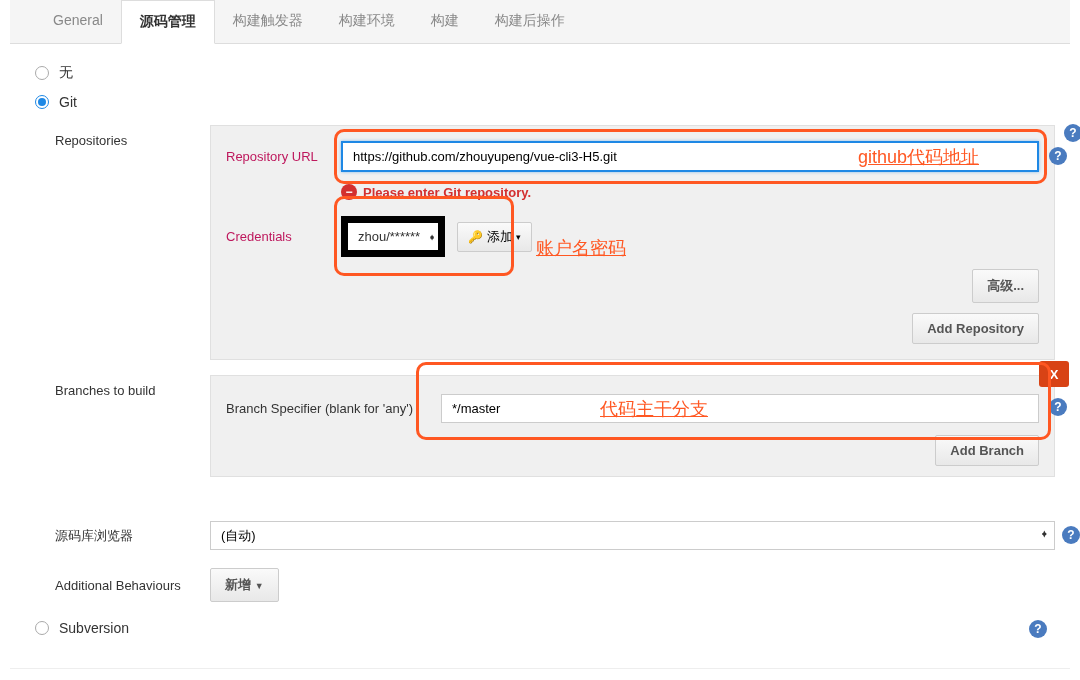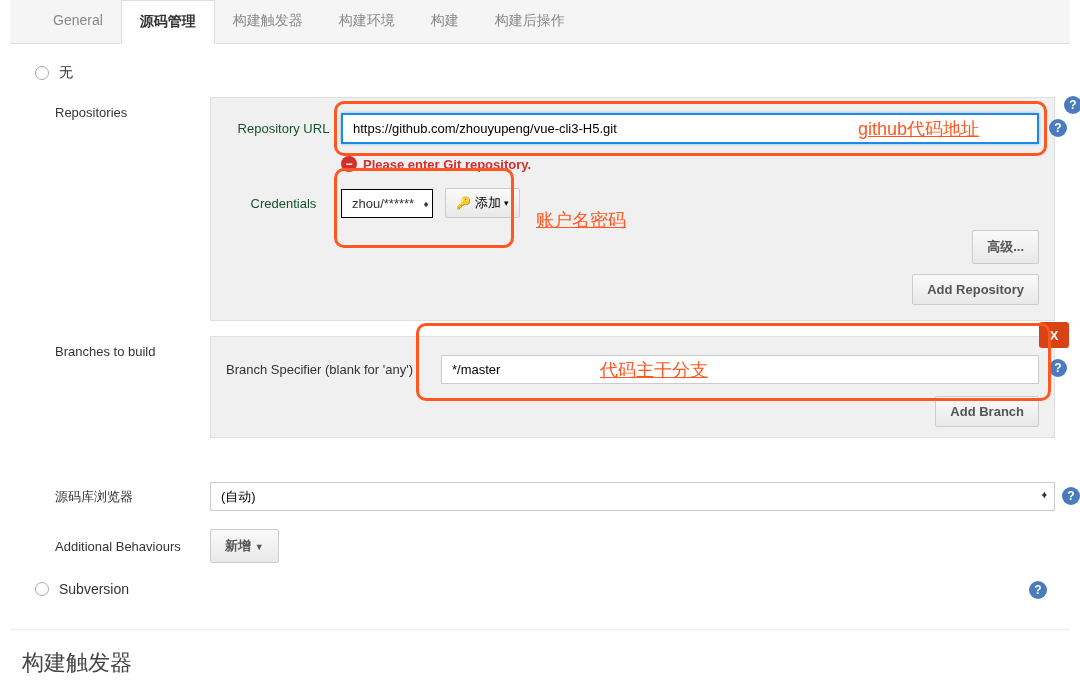--- a/index.html
+++ b/index.html
@@ -12,24 +12,24 @@
 .radio-row { display: flex; align-items: center; margin-bottom: 12px; margin-left: 10px; }
 .radio-row .radio { width: 14px; height: 14px; border: 1px solid #aaa; border-radius: 50%; margin-right: 10px; display: inline-flex; align-items: center; justify-content: center; }
 .radio-row .radio.checked { border-color: #1e88e5; }
 .radio-row .radio.checked::after { content: ''; width: 8px; height: 8px; background: #1e88e5; border-radius: 50%; }
 .radio-row .label { font-size: 14px; }
 .indent { margin-left: 30px; margin-top: 15px; }
 .row { display: flex; margin-bottom: 15px; position: relative; }
 .row-label { width: 155px; padding-top: 8px; font-size: 13px; color: #333; }
 .row-content { flex: 1; background: #f0f0f0; border: 1px solid #e0e0e0; padding: 15px; position: relative; }
 .inner-row { display: flex; align-items: center; margin-bottom: 12px; position: relative; }
-.inner-label { width: 115px; font-size: 13px; color: #14532d; text-align: center; }
+.inner-label { width: 115px; font-size: 13px; color: #be185d; }
 .text-input { flex: 1; padding: 6px 10px; border: 1px solid #ccc; font-size: 13px; background: #fff; }
 .text-input.highlighted { border: 2px solid #1e88e5; box-shadow: 0 0 3px rgba(30,136,229,0.5); }
-.select-box { padding: 6px 18px 6px 10px; border: 1px solid #000000; background: #fff; font-size: 13px; position: relative; display: inline-flex; align-items: center; }
+.select-box { padding: 6px 18px 6px 10px; border: 7px solid #000000; background: #fff; font-size: 13px; position: relative; display: inline-flex; align-items: center; }
 .select-box::after { content: '◂▸'; transform: rotate(90deg); position: absolute; right: 4px; font-size: 8px; letter-spacing: -2px; }
 .btn { padding: 7px 14px; background: linear-gradient(#fafafa, #e8e8e8); border: 1px solid #ccc; font-size: 13px; color: #555; cursor: pointer; font-weight: bold; border-radius: 2px; }
 .btn-row { text-align: right; margin-top: 10px; }
 .error-msg { color: #d32f2f; font-weight: bold; font-size: 13px; display: flex; align-items: center; margin-left: 115px; }
 .error-icon { width: 16px; height: 16px; background: #d32f2f; border-radius: 50%; display: inline-flex; align-items: center; justify-content: center; color: #fff; margin-right: 6px; font-size: 12px; font-weight: bold; }
 .help-icon { width: 18px; height: 18px; border-radius: 50%; background: #4a7bbf; color: #fff; display: inline-flex; align-items: center; justify-content: center; font-size: 12px; font-weight: bold; position: absolute; cursor: pointer; }
 .help-top { right: -28px; top: -2px; }
 .help-url { position: absolute; right: -28px; top: 6px; }
 .help-branch { position: absolute; right: -28px; top: 20px; }
 .help-svn { position: absolute; right: 8px; top: 0px; }
@@ -62,20 +62,24 @@
     <div class="tab">构建后操作</div>
   </div>
 
   <div class="section">
 
     <div class="radio-row">
       <span class="radio"></span>
       <span class="label">无</span>
     </div>
 
+    <div class="radio-row">
+      <span class="radio checked"></span>
+      <span class="label">Git</span>
+    </div>
 
     <div class="indent">
 
       <div class="row">
         <div class="row-label">Repositories</div>
         <div class="row-content" style="position:relative;">
           <span class="help-icon help-top">?</span>
 
           <div class="inner-row" style="position:relative;">
             <div class="inner-label">Repository URL</div>

